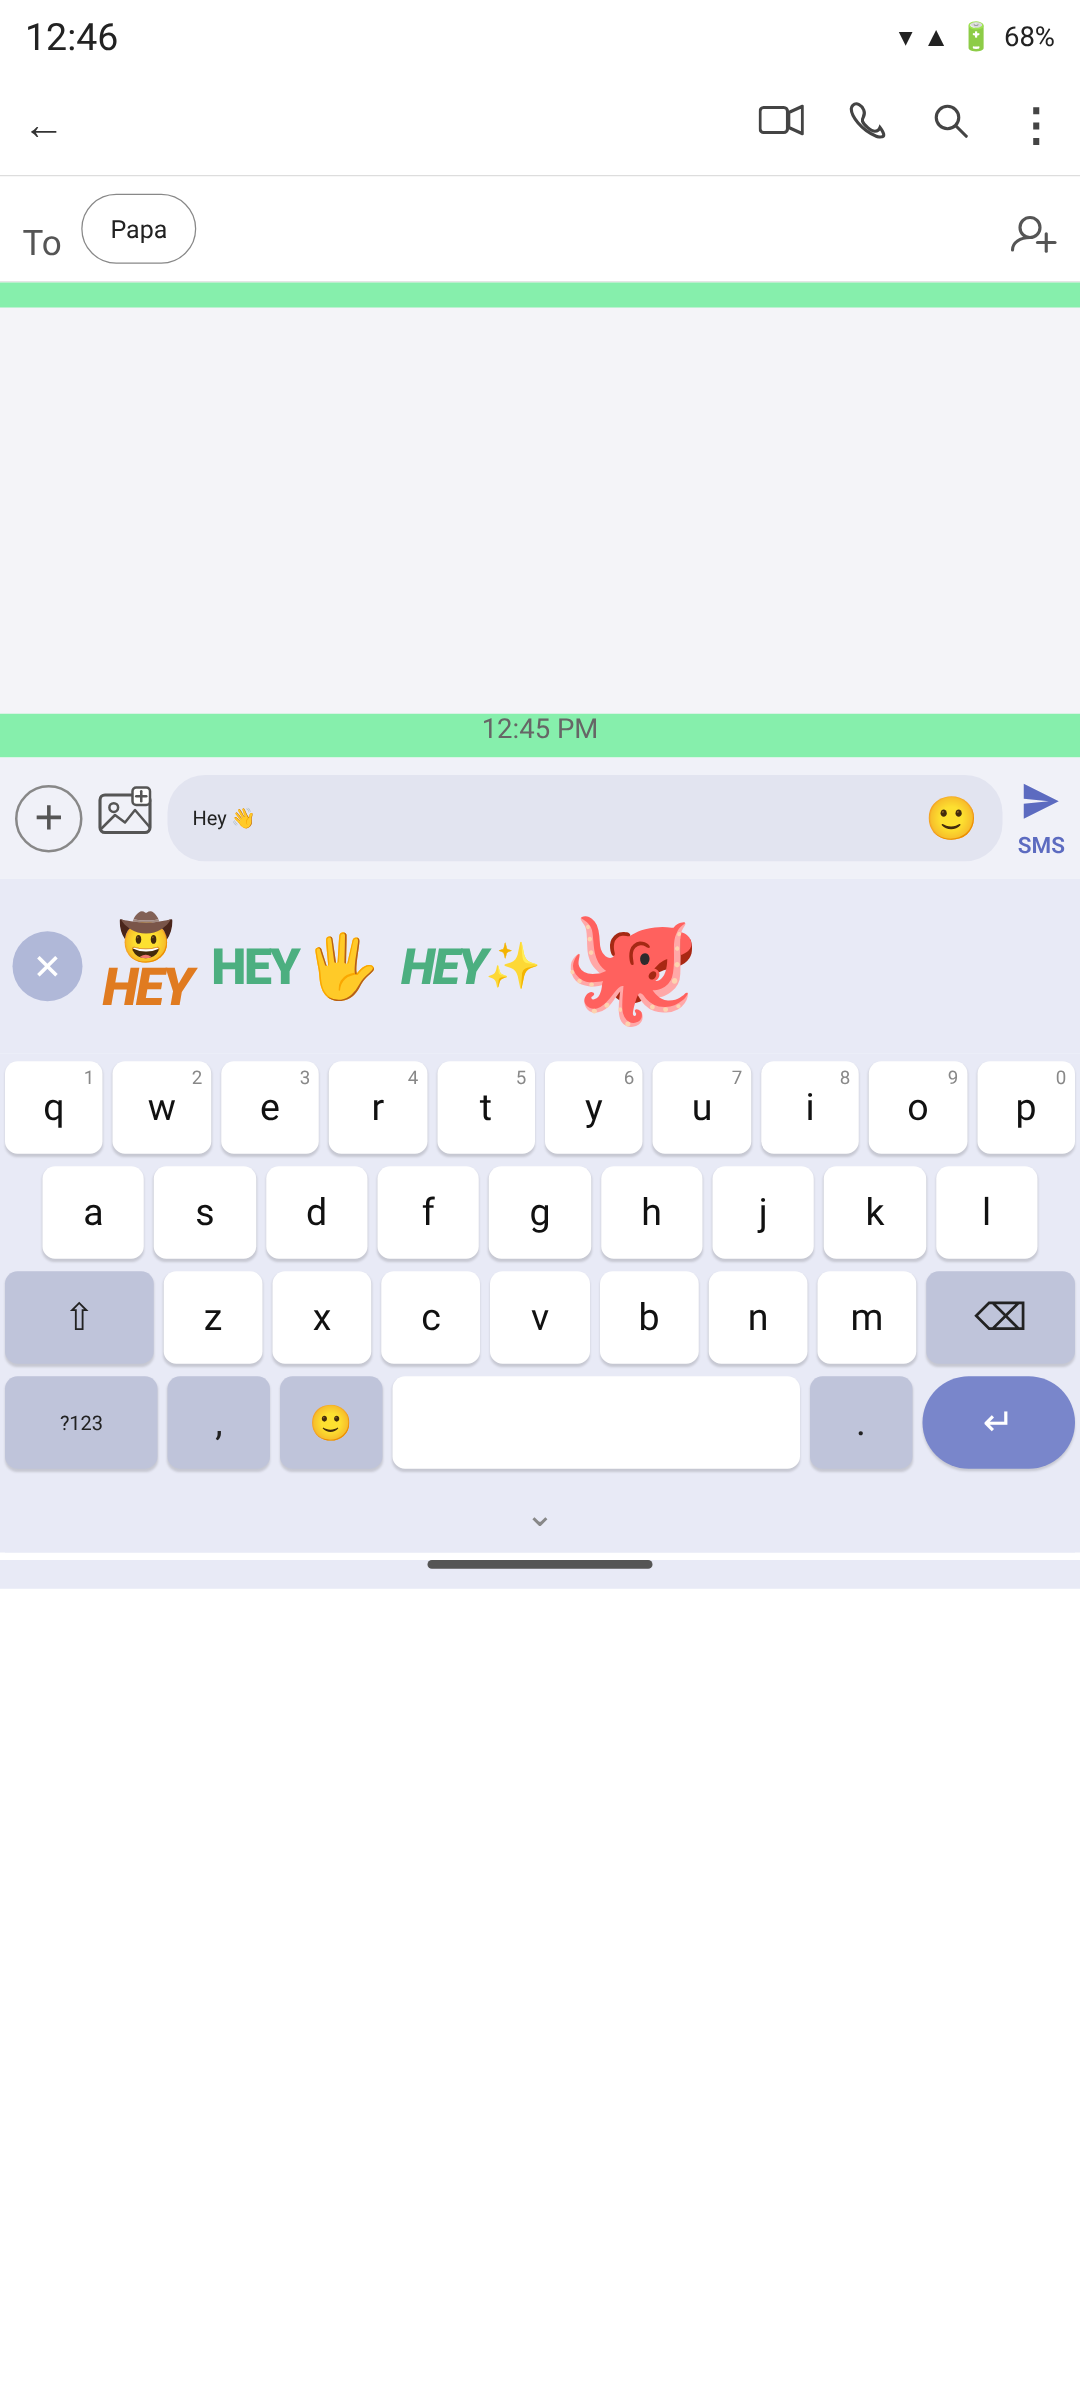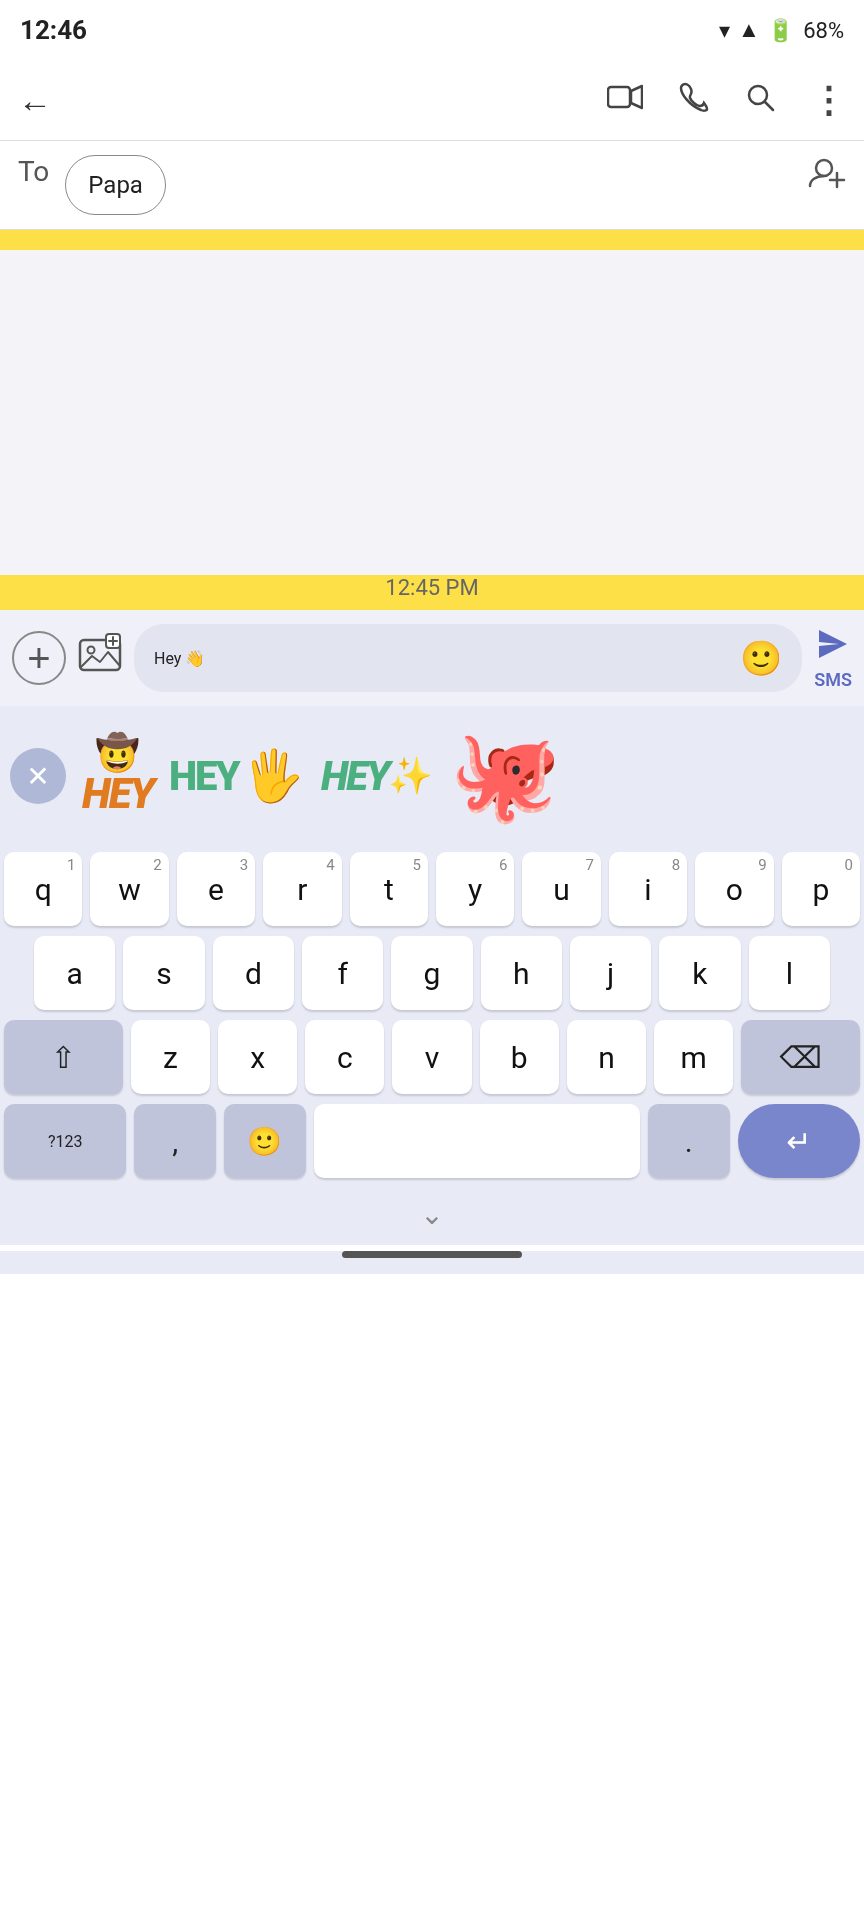--- a/index.html
+++ b/index.html
@@ -15,22 +15,22 @@
     
     .status-bar {
       display: flex;
       justify-content: space-between;
       align-items: center;
       padding: 10px 20px;
       height: 60px;
       background: #fff;
     }
     .status-time {
-      font-size: 26px;
-      font-weight: 700;
+      font-size: 30px;
+      font-weight: 400;
       color: #222;
     }
     .status-icons {
       display: flex;
       align-items: center;
       gap: 8px;
     }
     .status-icons span {
       font-size: 22px;
       color: #222;
@@ -57,50 +57,50 @@
     }
     .action-icon {
       font-size: 30px;
       color: #444;
       cursor: pointer;
     }
 
     
     .to-field {
       display: flex;
-      align-items: flex-start;
+      align-items: flex-end;
       padding: 14px 18px;
       border-bottom: 1px solid #ddd;
       border-top: 1px solid #ddd;
       min-height: 70px;
       background: #fff;
     }
     .to-label {
       font-size: 28px;
       color: #555;
       margin-right: 16px;
     }
     .to-chip {
       border: 1.5px solid #888;
       border-radius: 50px;
       padding: 15px 22px;
-      font-size: 24px;
+      font-size: 20px;
       color: #222;
       background: #fff;
     }
     .add-contact-btn {
       margin-left: auto;
       font-size: 32px;
       color: #444;
       cursor: pointer;
     }
 
     
     .message-area {
-      background: #fde047;
+      background: #86efac;
       flex: 1;
       min-height: 380px;
       display: flex;
       flex-direction: column;
       justify-content: flex-end;
       padding: 20px 0 0 0;
     }
     .timestamp-center {
       text-align: center;
       color: #666;

